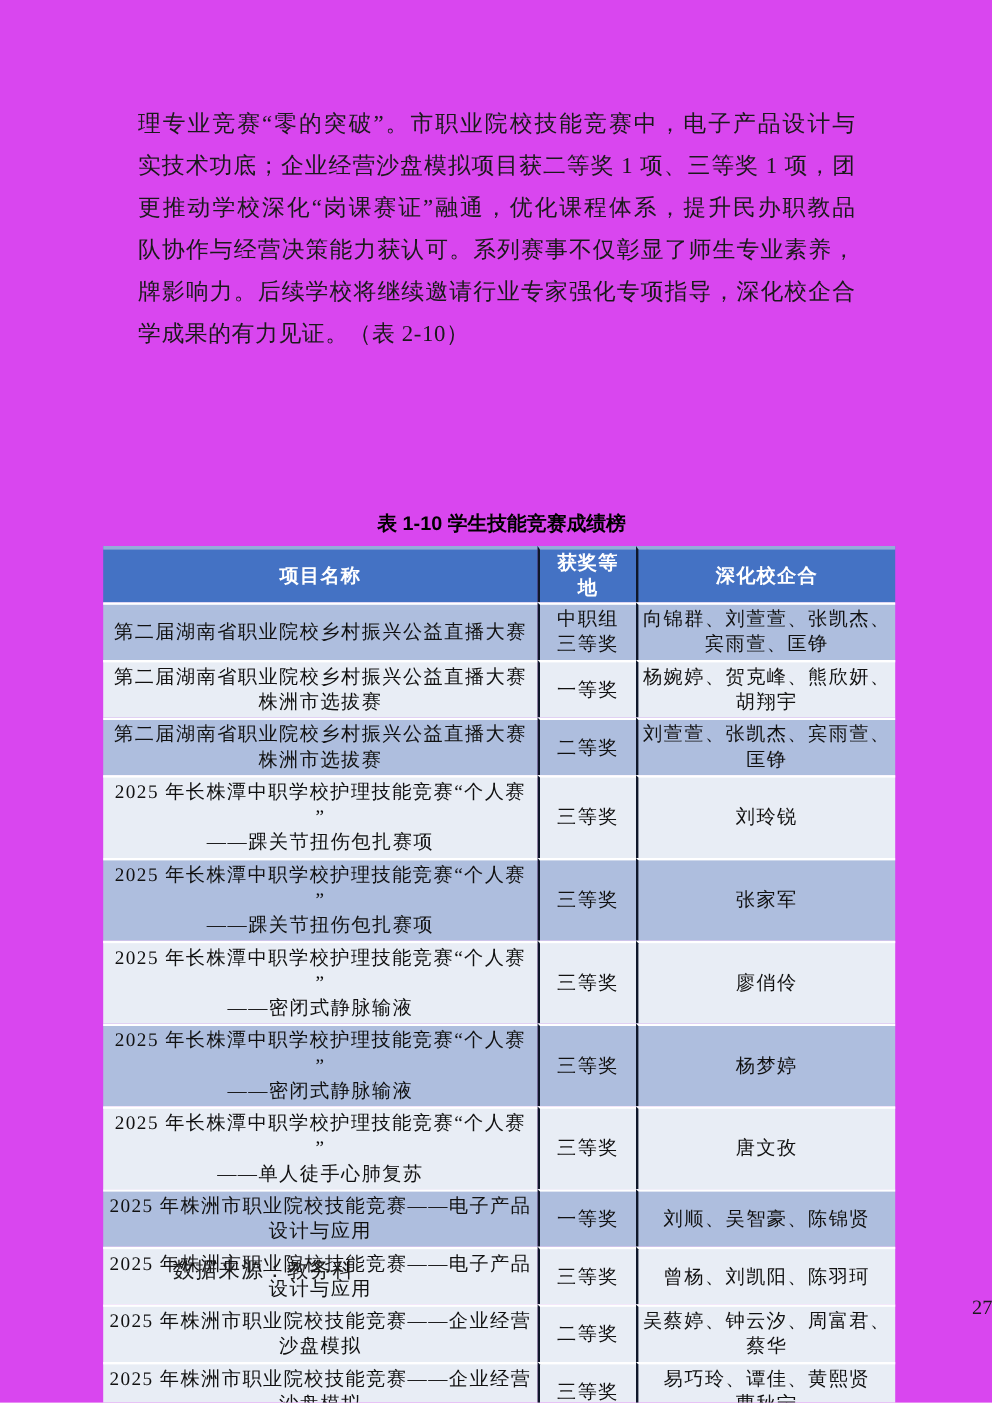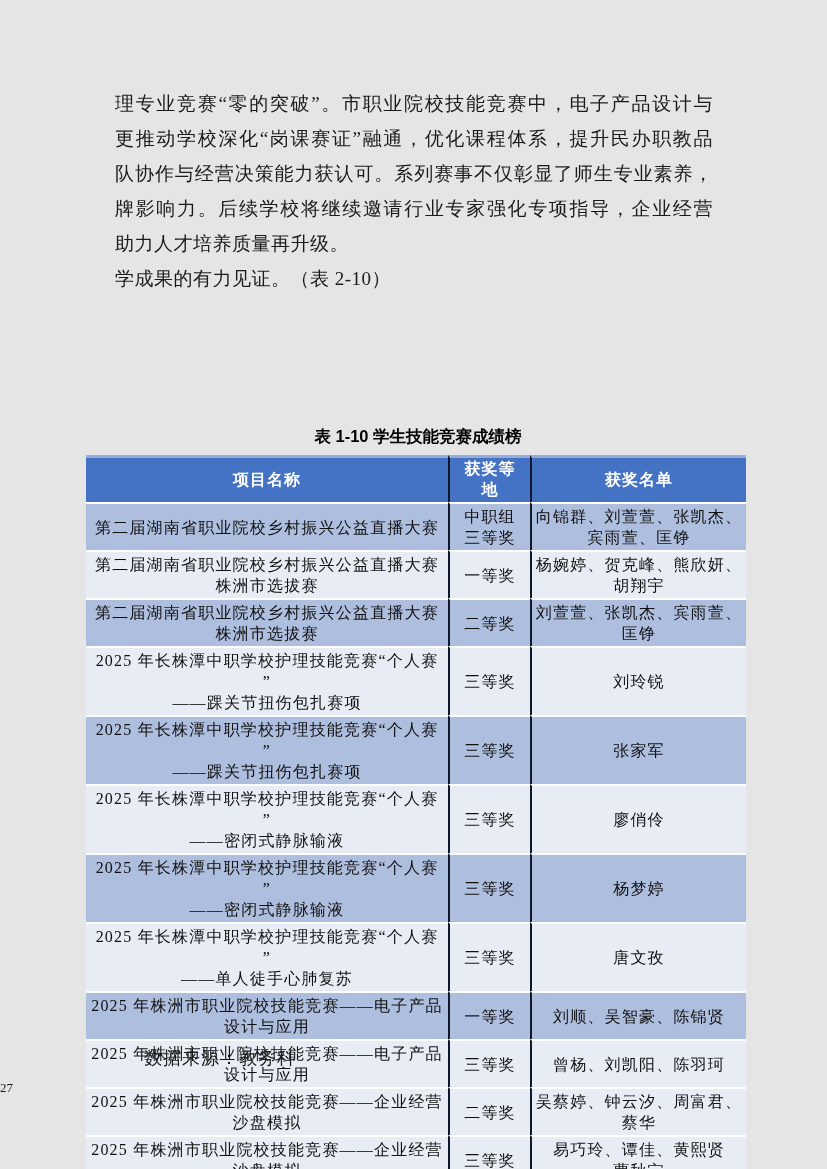--- a/index.html
+++ b/index.html
@@ -1,19 +1,19 @@
 <!DOCTYPE html>
 <html><head>
 <meta charset="utf-8">
 <style>
   html,body{margin:0;padding:0;background:#fff;}
   .page{
     position:relative;
     width:827px;height:1169px;
-    background:#e5e5e5;
+    background:#d946ef;
     font-family:"Liberation Serif","DejaVu Serif",serif;
     color:#1a1a1a;
     overflow:hidden;
   }
   
   .textblock{
     position:absolute;
     left:115px;top:86px;
     width:598px;
   }
@@ -87,51 +87,51 @@
   .source-note{
     position:absolute;
     left:144px;top:1046px;
     font-size:18px;
     letter-spacing:1px;
   }
   .page-number{
     position:absolute;
     left:0;top:1080px;
     width:100%;
-    text-align:left;
-    font-size:13px;
+    text-align:right;
+    font-size:17px;
   }
 </style>
 </head>
 <body>
 
 <div class="page">
 
   <div class="textblock">
     <div class="bline">理专业竞赛“零的突破”。市职业院校技能竞赛中，电子产品设计与</div>
+    <div class="bline">实技术功底；企业经营沙盘模拟项目获二等奖 1 项、三等奖 1 项，团</div>
     <div class="bline">更推动学校深化“岗课赛证”融通，优化课程体系，提升民办职教品</div>
     <div class="bline">队协作与经营决策能力获认可。系列赛事不仅彰显了师生专业素养，</div>
-    <div class="bline">牌影响力。后续学校将继续邀请行业专家强化专项指导，企业经营</div>
-    <div class="bline last">助力人才培养质量再升级。</div>
+    <div class="bline">牌影响力。后续学校将继续邀请行业专家强化专项指导，深化校企合</div>
     <div class="bline last">学成果的有力见证。（表 2-10）</div>
   </div>
 
   <div class="table-wrap">
     <div class="tbl-title">表 1-10 学生技能竞赛成绩榜</div>
     <table class="award">
       <colgroup>
           <col class="c1">
           <col class="c2">
           <col class="c3">
         </colgroup>
       <thead>
         <tr>
           <th>项目名称</th>
           <th>获奖等地</th>
-          <th>获奖名单</th>
+          <th>深化校企合</th>
         </tr>
       </thead>
       <tbody>
         <tr class="dark">
           <td>第二届湖南省职业院校乡村振兴公益直播大赛</td>
           <td>中职组
 三等奖</td>
           <td>向锦群、刘萱萱、张凯杰、
 宾雨萱、匡铮</td>
         </tr>

